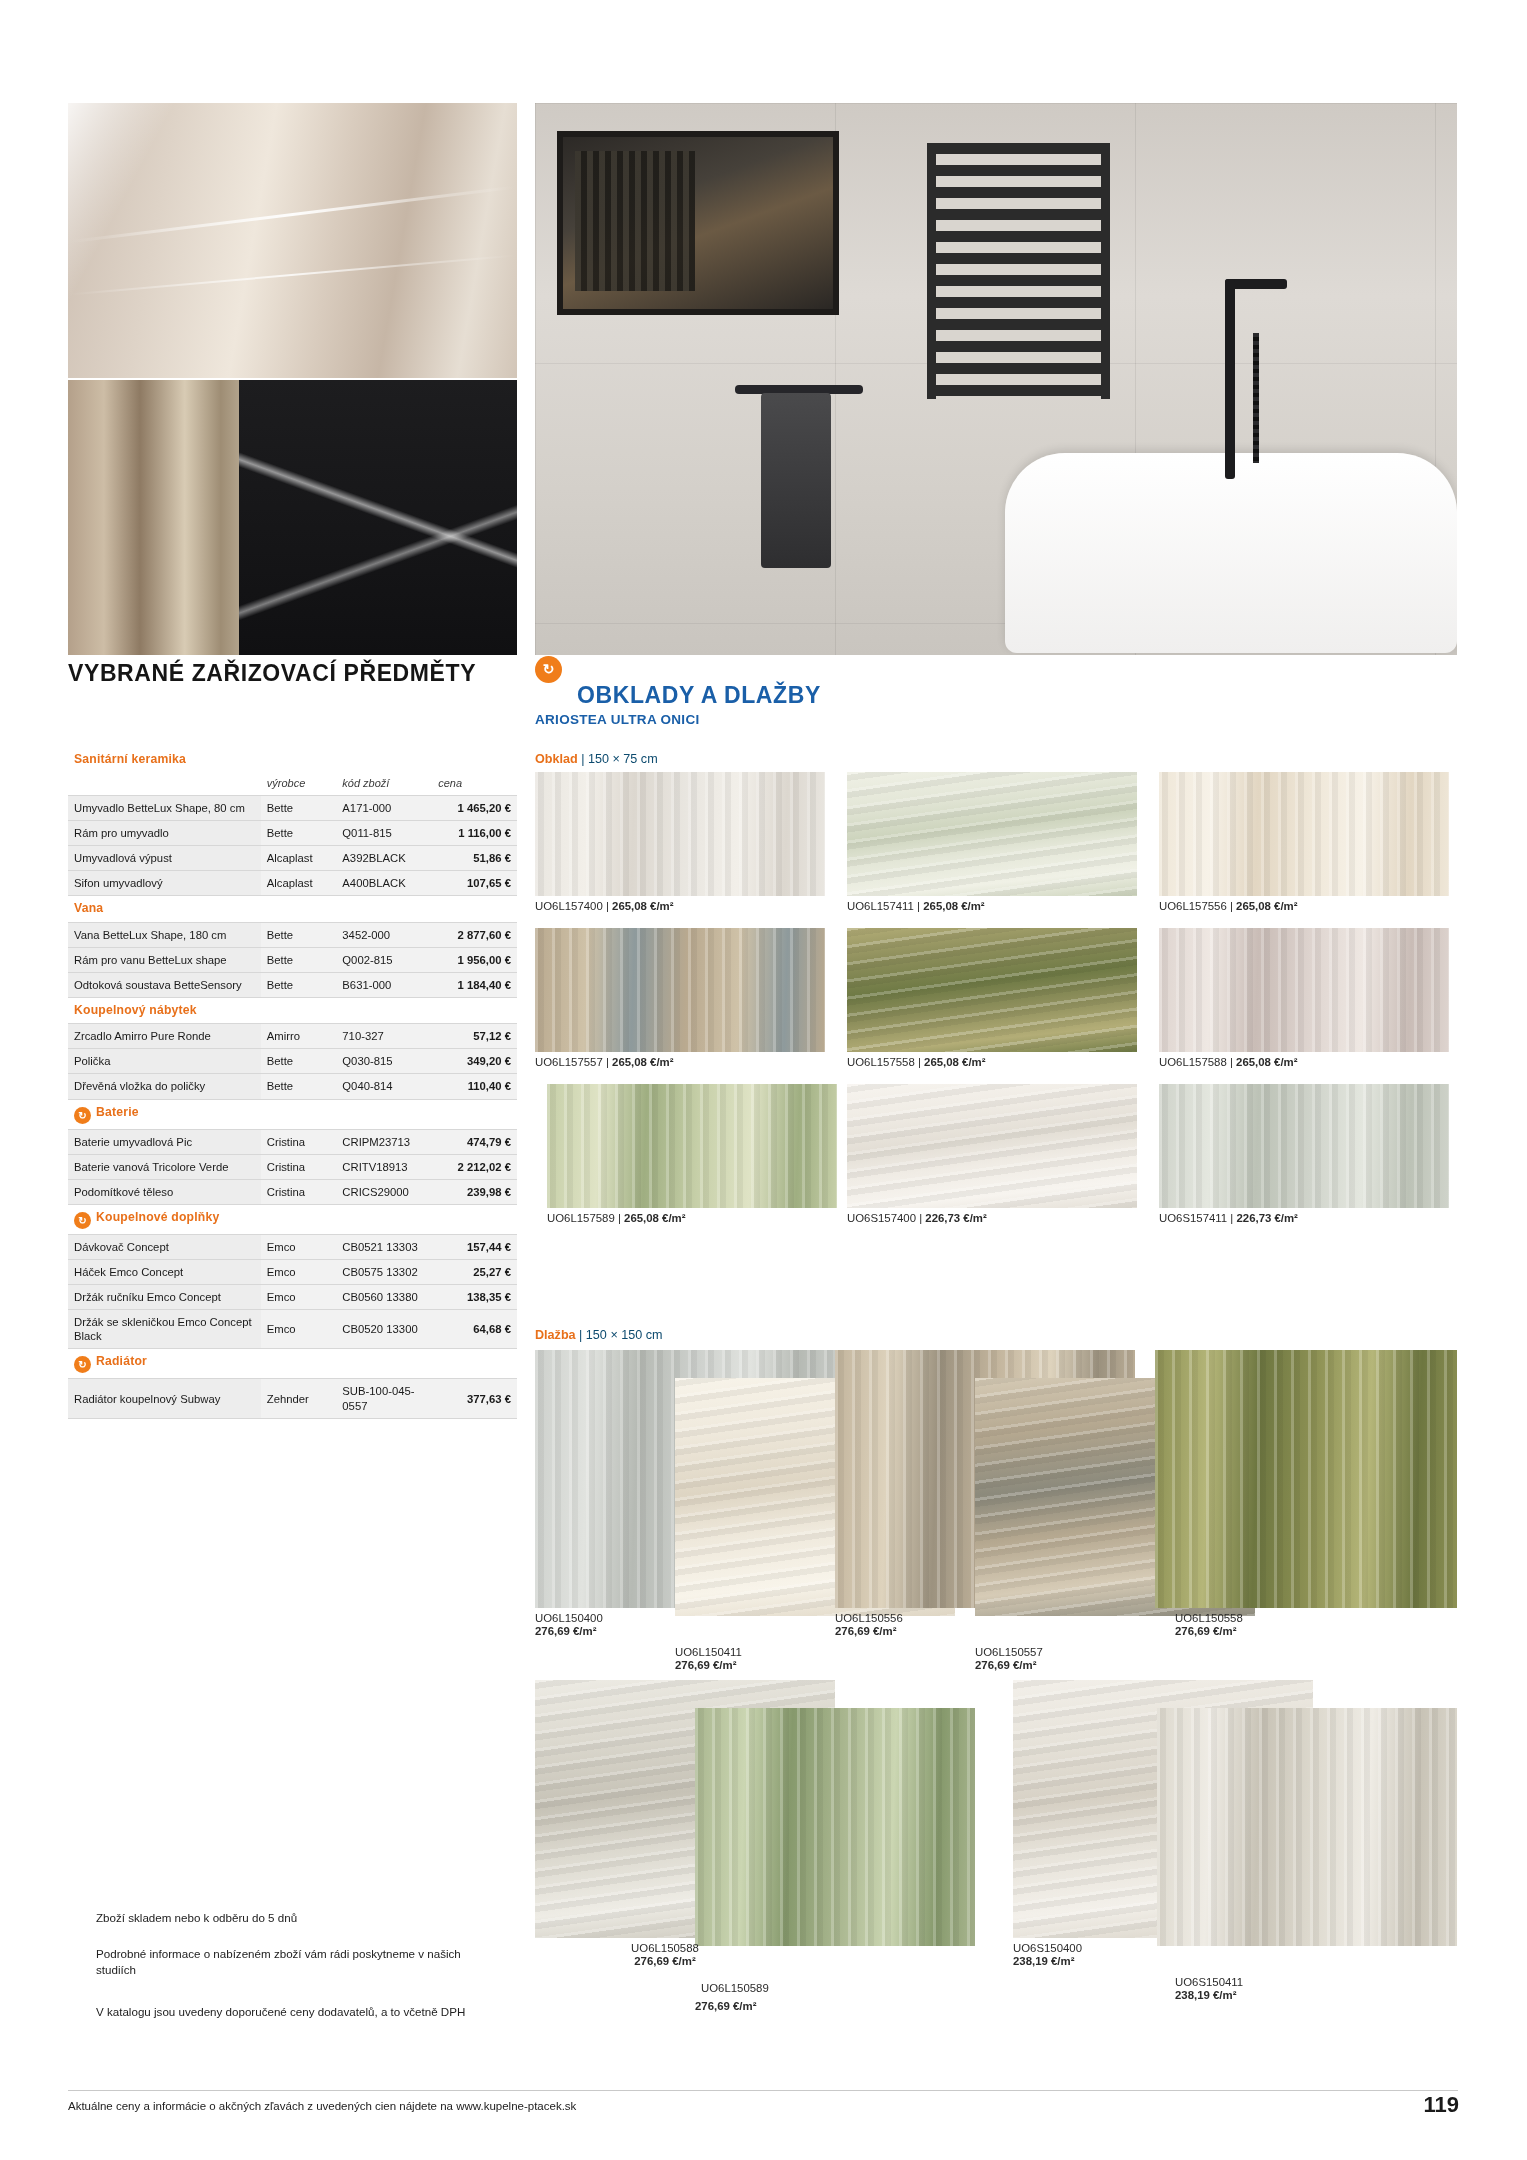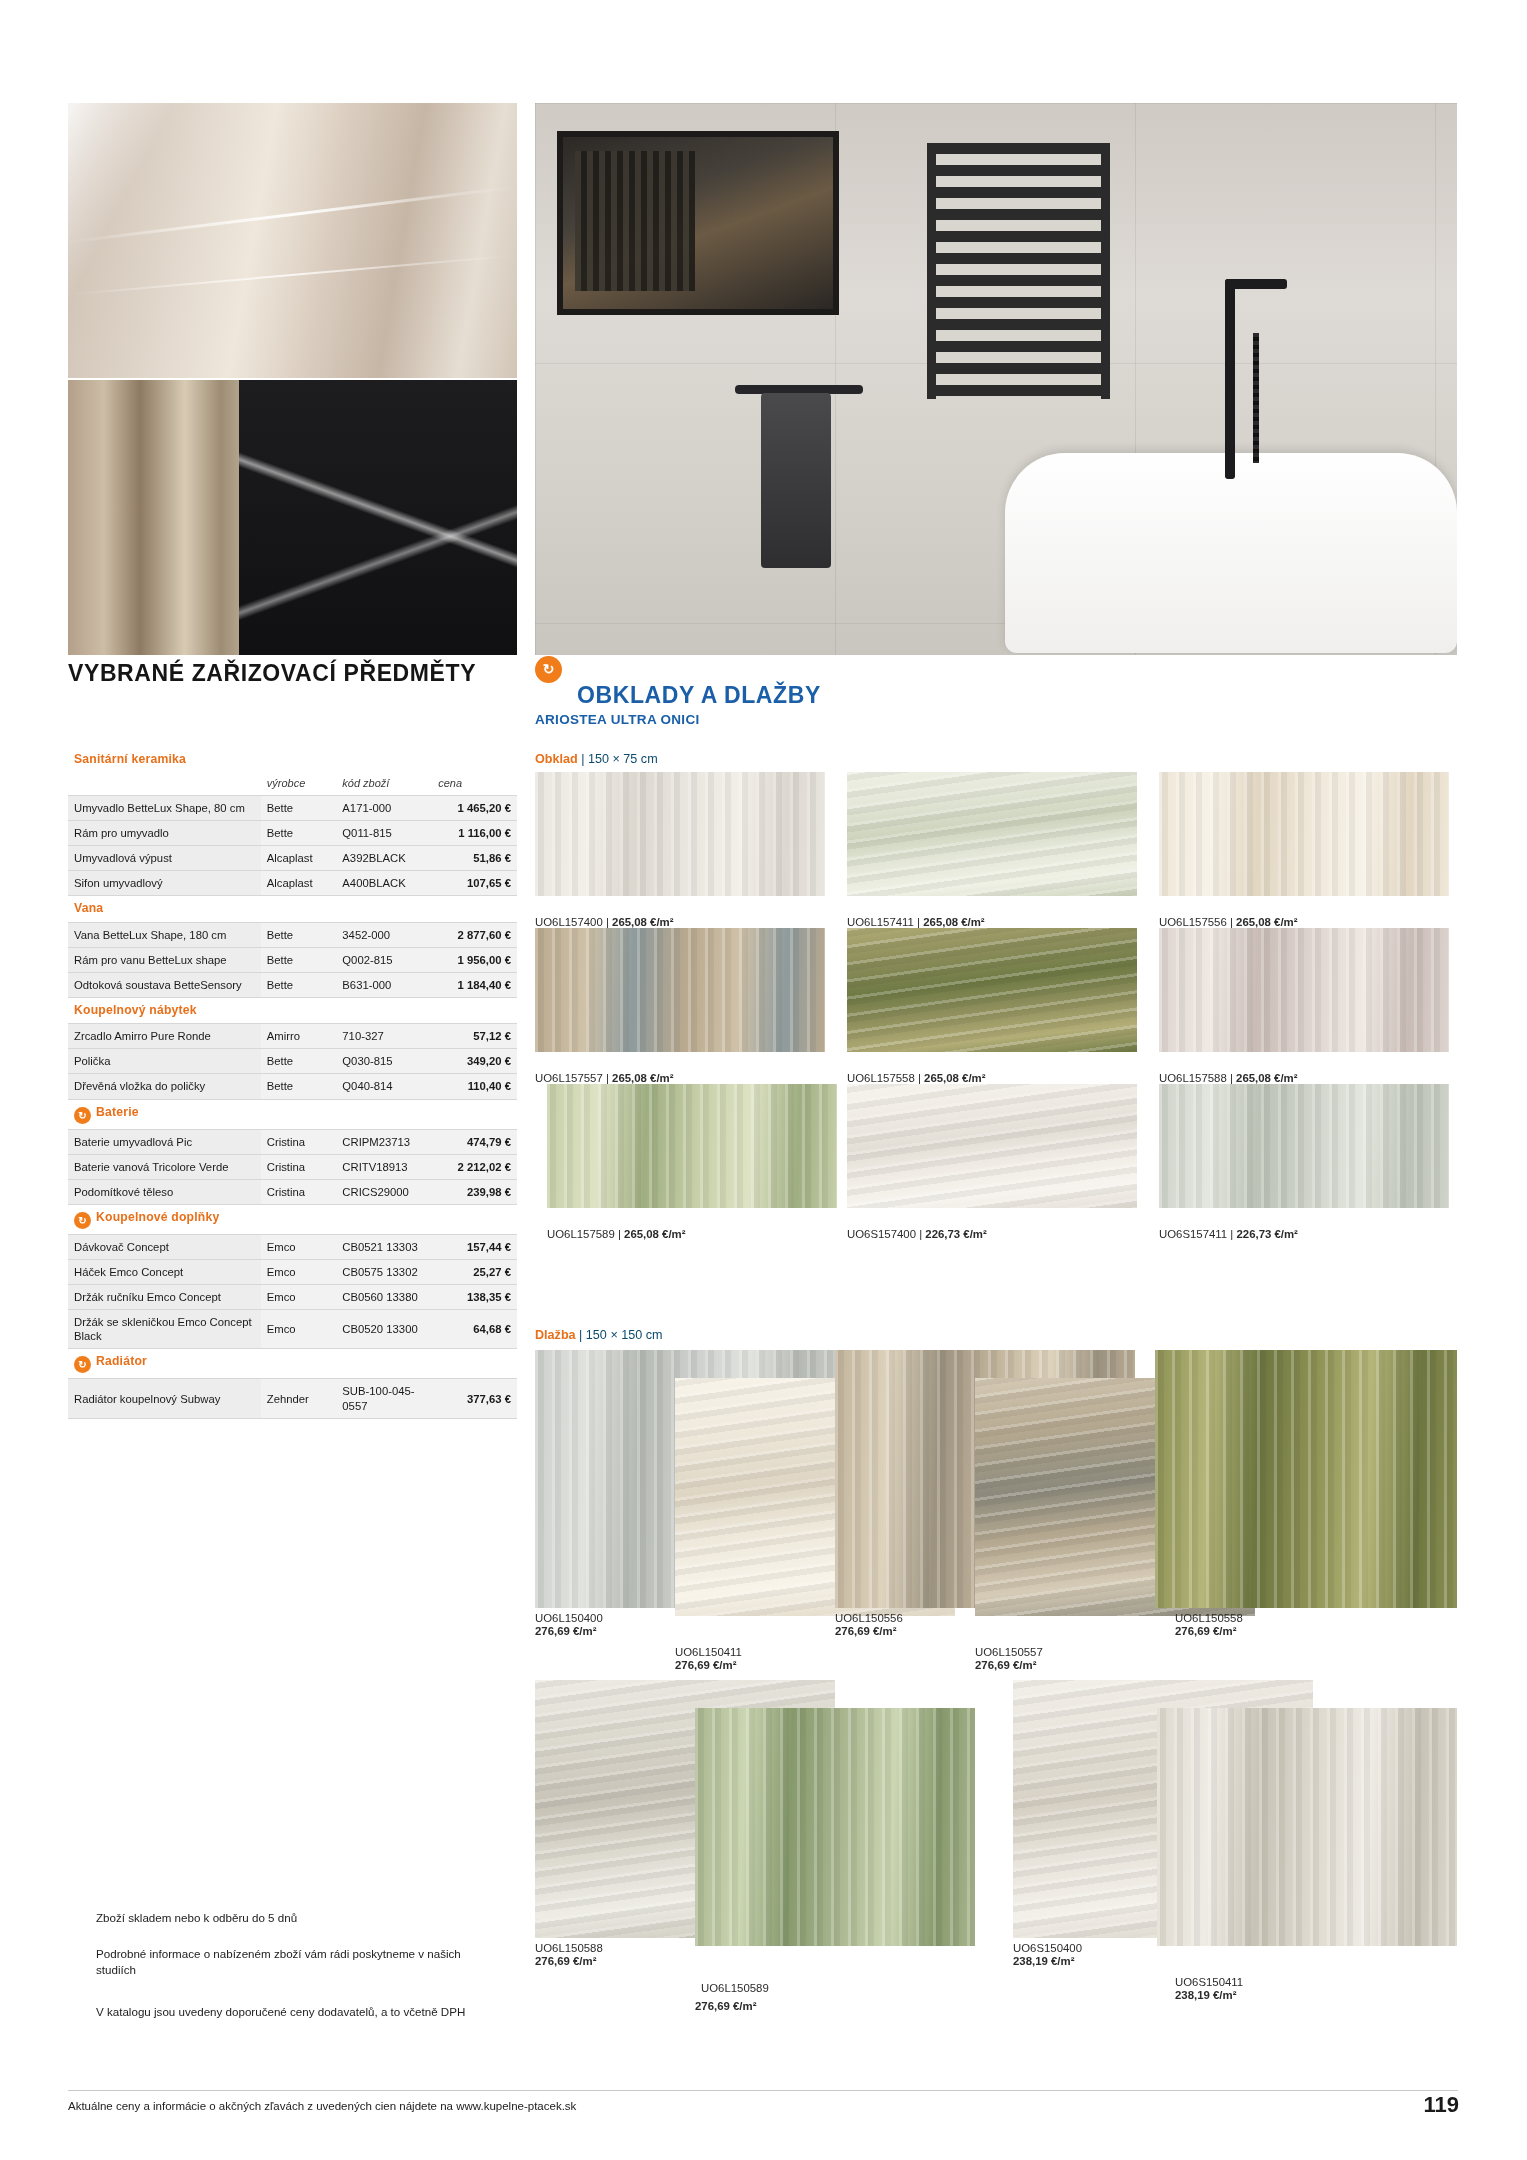--- a/index.html
+++ b/index.html
@@ -129,21 +129,21 @@
     font-size:10px;line-height:17px;text-align:center;vertical-align:-3px;margin-right:5px;font-weight:bold;
   }
 
   
   .secthead{position:absolute;font-size:12.6px;font-weight:bold;color:#e8701a;}
   .secthead span.dim{color:#0c4a6e;font-weight:normal;}
 
   .tilegrid{position:absolute;}
   .tile{position:absolute;}
   .tile .sw{width:100%;height:100%;}
-  .cap{font-size:11.4px;color:#2b2b2b;margin-top:20px;}
+  .cap{font-size:11.4px;color:#2b2b2b;margin-top:4px;}
   .cap b{font-weight:bold;}
 
   .foot{position:absolute;left:68px;font-size:11.6px;color:#222;line-height:1.35;}
   .foot .ic{
     position:absolute;left:0;top:0;width:19px;height:19px;border-radius:50%;
     color:#fff;font-size:11px;line-height:19px;text-align:center;font-weight:bold;
   }
   .foot .txt{margin-left:28px;display:block;}
 
   .bottomline{
@@ -400,21 +400,21 @@
         <div class="cap" style="margin:1px 0 0 0;font-weight:bold">276,69 €/m²</div>
       </div>
       <div class="tile" style="left:440px;top:296px;width:260px;">
         <div class="cap" style="margin:0">UO6L150557</div>
         <div class="cap" style="margin:1px 0 0 0;font-weight:bold">276,69 €/m²</div>
       </div>
       <div class="tile" style="left:640px;top:262px;width:260px;">
         <div class="cap" style="margin:0">UO6L150558</div>
         <div class="cap" style="margin:1px 0 0 0;font-weight:bold">276,69 €/m²</div>
       </div>
-      <div class="tile" style="left:0px;top:592px;width:260px;">
+      <div class="tile" style="left:0px;top:592px;width:260px;text-align:center;">
         <div class="cap" style="margin:0">UO6L150588</div>
         <div class="cap" style="margin:1px 0 0 0;font-weight:bold">276,69 €/m²</div>
       </div>
       <div class="tile" style="left:160px;top:626px;width:260px;">
         <div class="cap" style="margin:6px">UO6L150589</div>
         <div class="cap" style="margin:1px 0 0 0;font-weight:bold">276,69 €/m²</div>
       </div>
       <div class="tile" style="left:478px;top:592px;width:260px;">
         <div class="cap" style="margin:0">UO6S150400</div>
         <div class="cap" style="margin:1px 0 0 0;font-weight:bold">238,19 €/m²</div>

